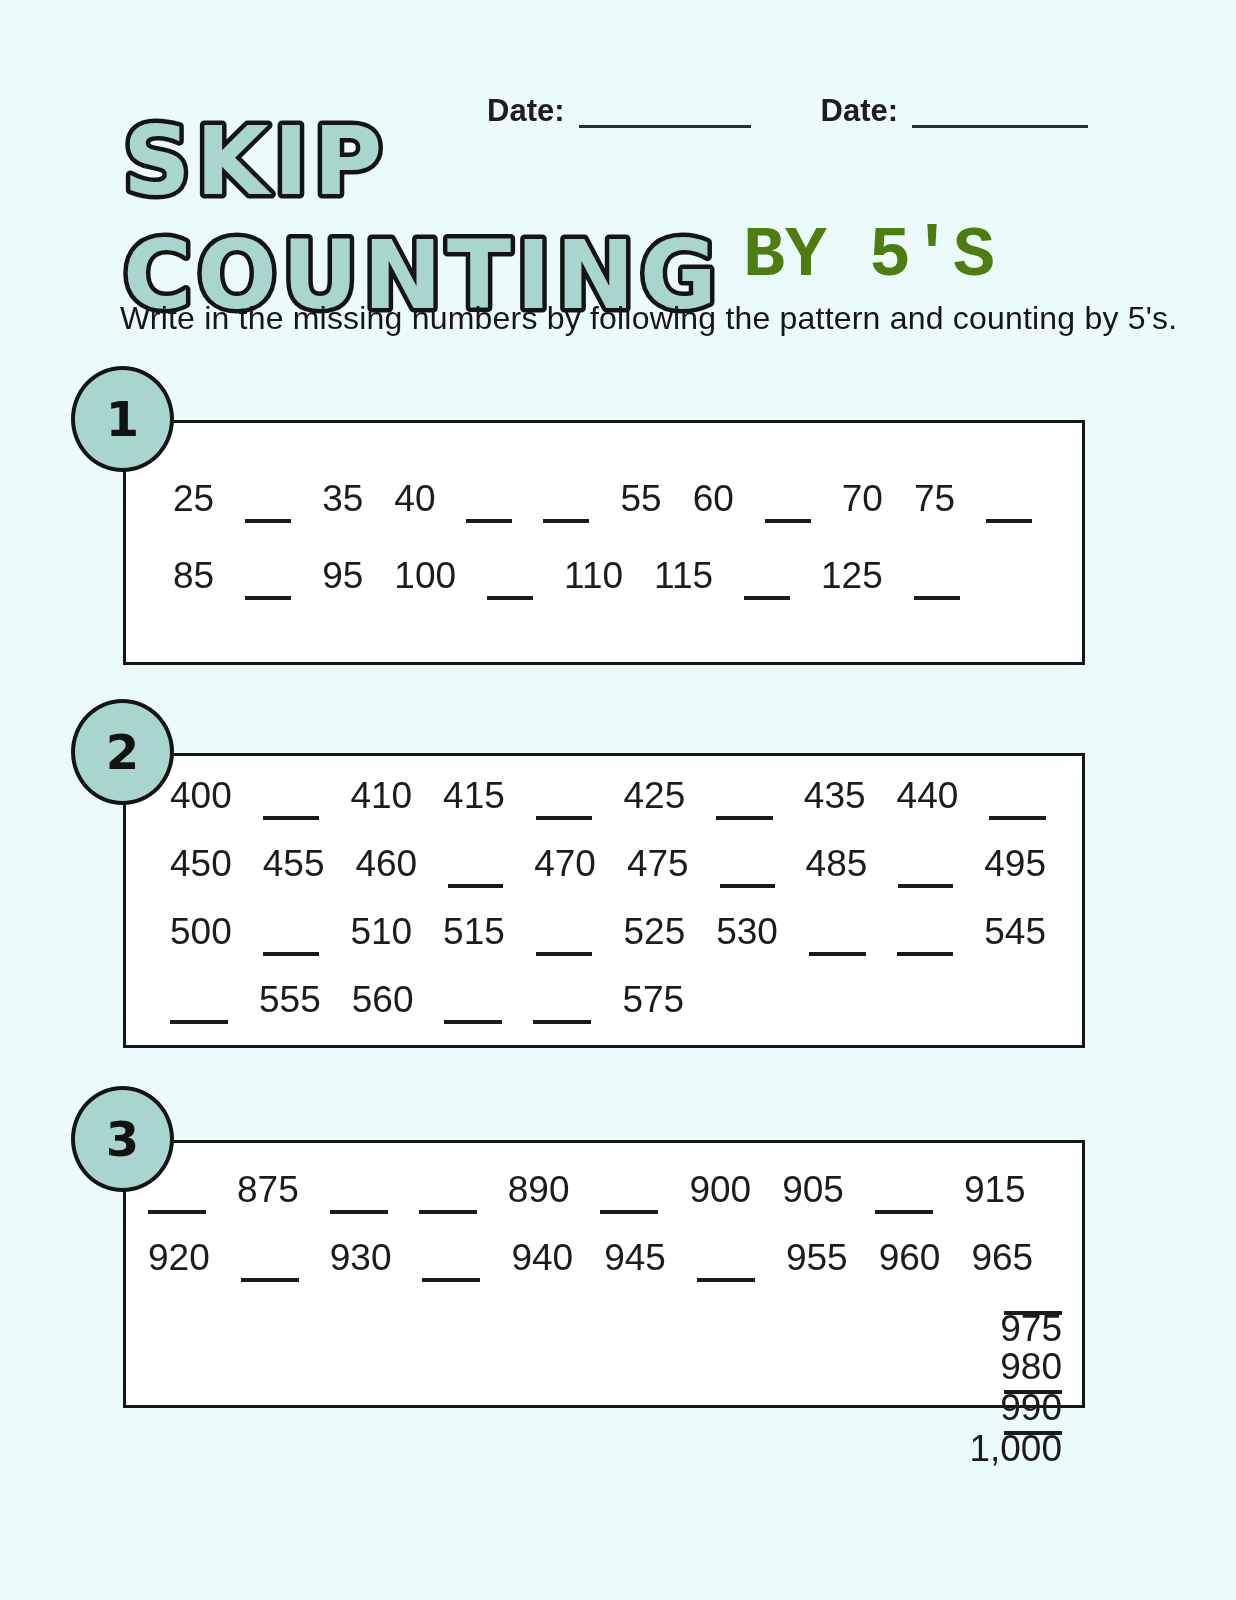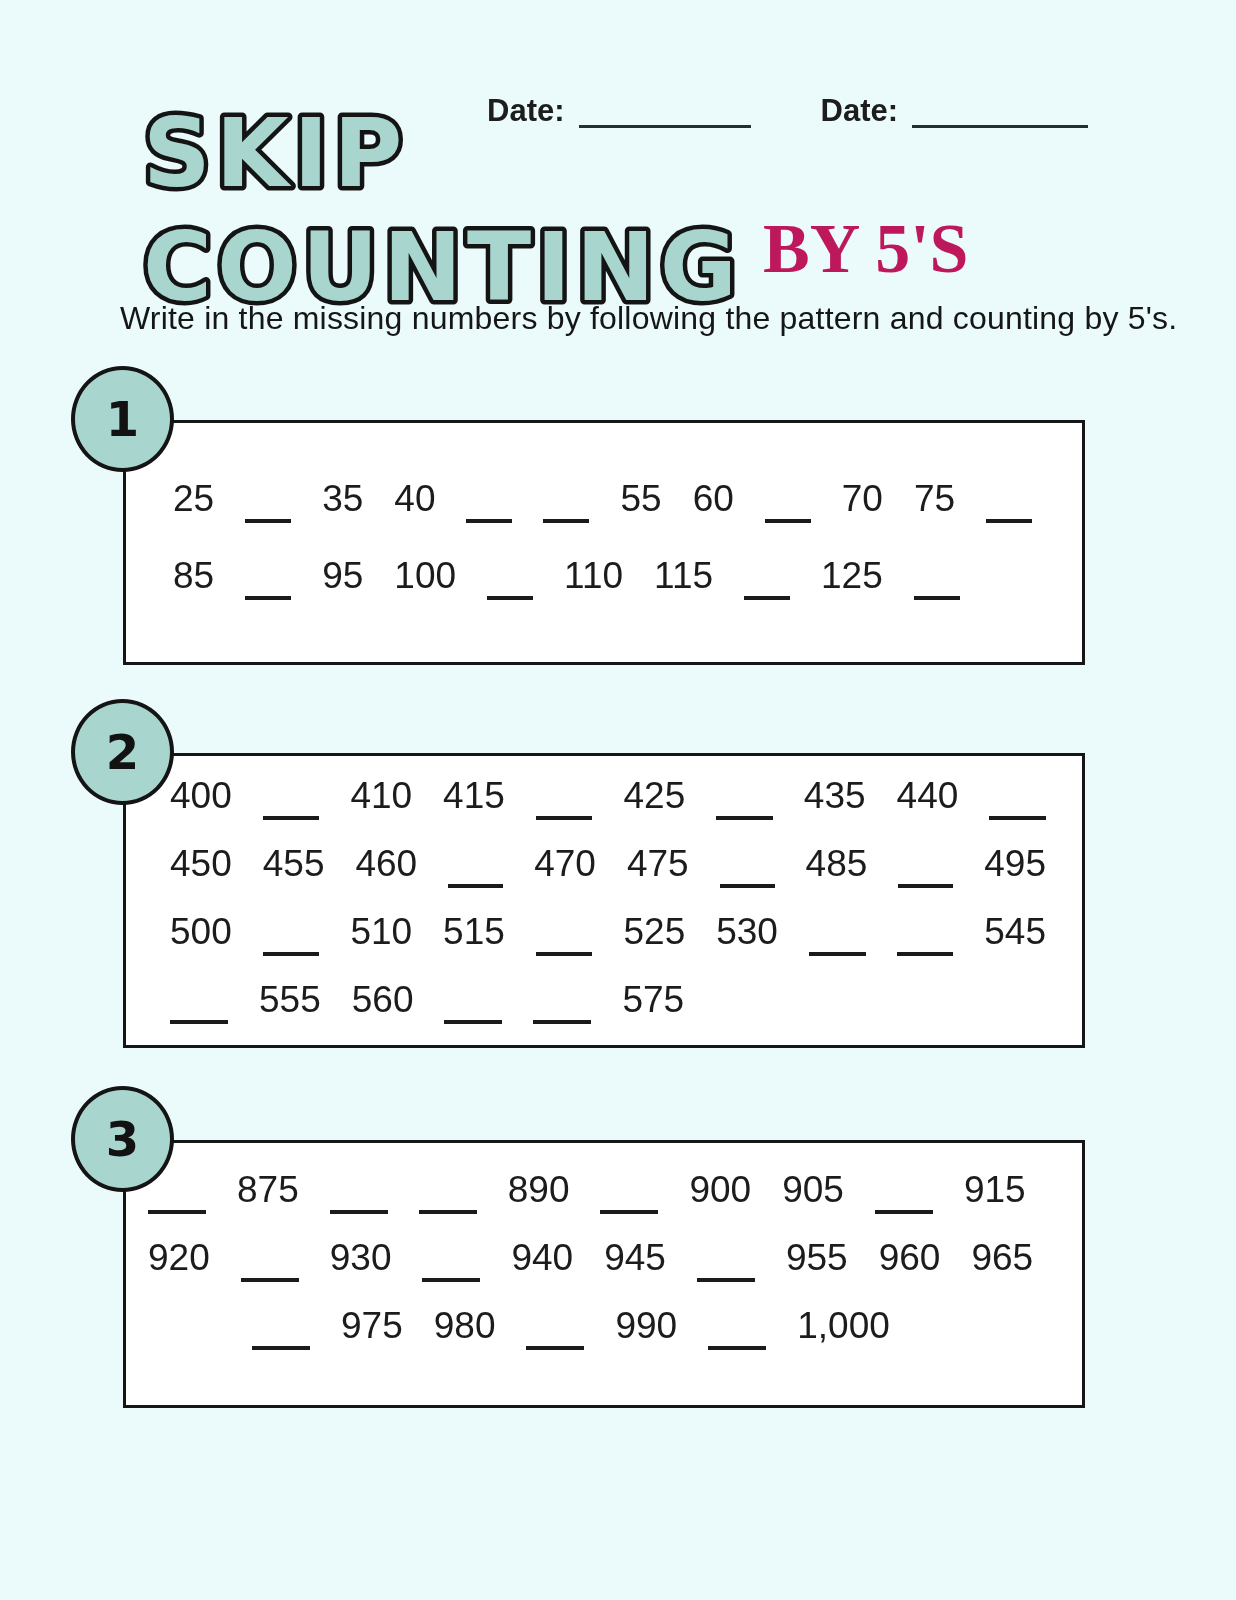--- a/index.html
+++ b/index.html
@@ -22,39 +22,39 @@
   .nd-line {
     display:inline-block; height:30px;
     border-bottom:3px solid #24302e;
     margin-left:14px;
   }
   .nd-line.long  { width:172px; }
   .nd-line.short { width:176px; margin-right:0; }
   .nd-gap { width:70px; }
 
   
-  .title-block { position:absolute; left:115px; top:100px;margin-left:20px; }
+  .title-block { position:absolute; left:115px; top:108px; }
   .title-svg { display:block; }
   .bubble {
     font-family:"DejaVu Sans", sans-serif;
     font-weight:800;
     font-size:94px;
     letter-spacing:5px;
     fill:#a8d5ce;
     stroke:#141414;
     stroke-width:9px;
     stroke-linejoin:round;
     paint-order:stroke;
   }
   .title-line2 { display:flex; align-items:flex-start; margin-top:4px; }
   .title-suffix {
-    font-family:Liberation Serif, serif;
+    font-family:Liberation Mono, monospace;
     font-weight:700;
     font-size:70px;
-    color:#be185d;
+    color:#4d7c0f;
     line-height:1;
     margin-left:16px;
     margin-bottom:12px;
     white-space:nowrap;
   }
 
   
   .instructions {
     position:absolute; left:120px; top:300px;
     margin:0; font-size:32px; font-weight:500; color:#161616;
@@ -90,21 +90,21 @@
   .badge.b2 { top:699px; }
   .badge.b3 { top:1086px; }
 
   .num-row {
     display:flex; align-items:flex-end;
     column-gap:31px;
     font-size:37px; line-height:38px;
     color:#1c1c1c; font-weight:400;
     white-space:nowrap;
   }
-  .num-row.centered { margin-left:104px; }
+  .num-row.centered { margin-left:104px;flex-direction:column; }
   .num { display:inline-block; }
   .blank {
     display:inline-block;
     border-bottom:4px solid #1b1b1b;
     height:4px;
     margin-bottom:-5px;
   }
   .panel.p1 .blank { width:46px; }
   .panel.p2 .blank, .panel.p3 .blank { width:58px; }
 </style>

